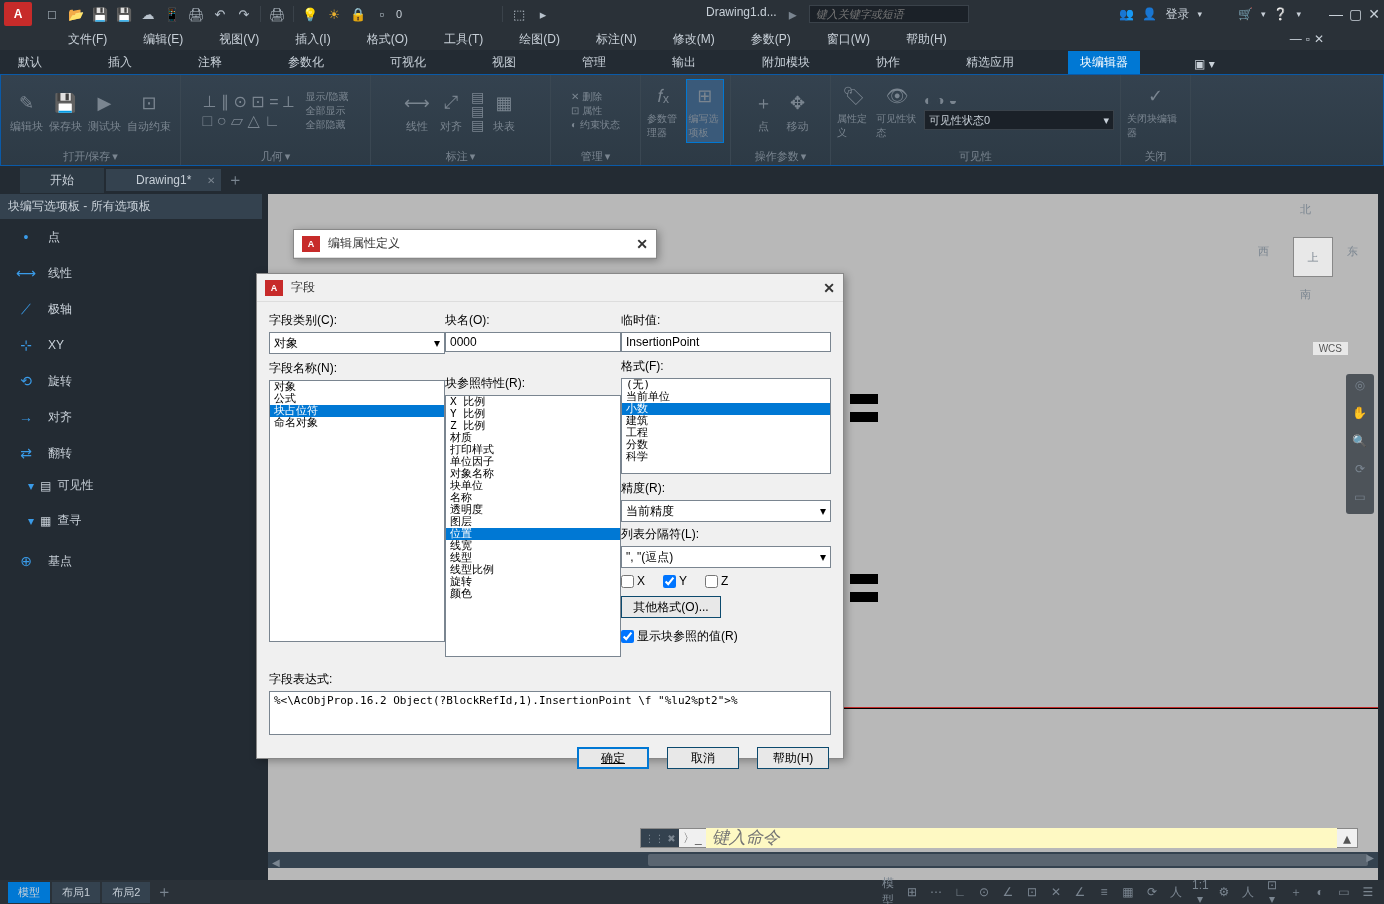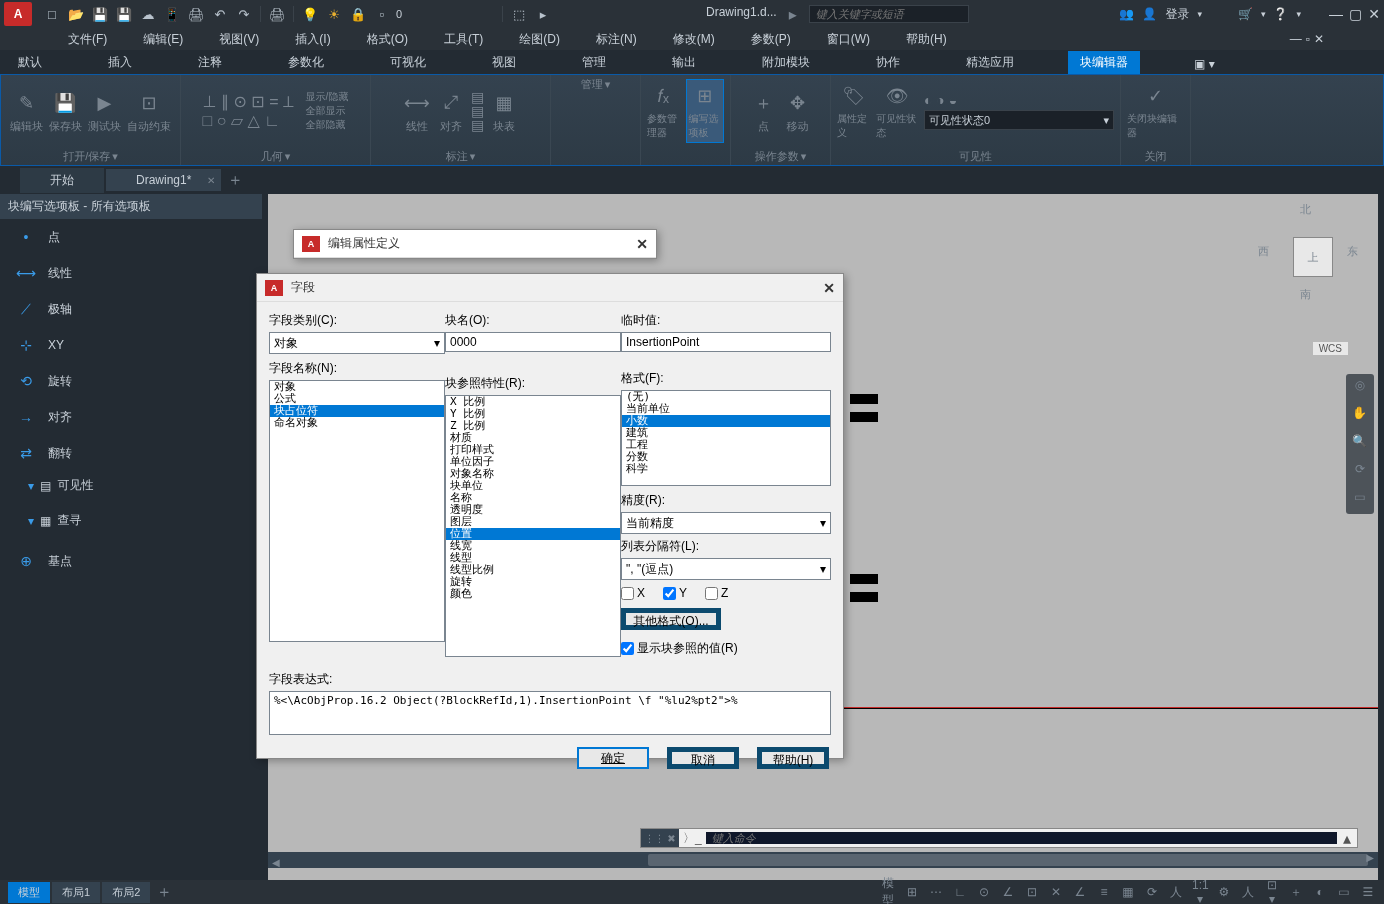--- a/index.html
+++ b/index.html
@@ -58,21 +58,21 @@
 
 .viewcube { position: absolute; right: 20px; top: 8px; width: 100px; height: 100px; color: #7a8590; font-size: 11px; }
 .viewcube .face { position: absolute; left: 35px; top: 35px; width: 40px; height: 40px; background: #e8e8e8; border: 1px solid #888; display: flex; align-items: center; justify-content: center; }
 .navbar { position: absolute; right: 4px; top: 180px; width: 28px; background: rgba(50,58,65,0.8); border-radius: 3px; padding: 4px 0; display: flex; flex-direction: column; gap: 8px; align-items: center; }
 .navbar .nico { width: 20px; height: 20px; color: #7a8590; font-size: 12px; text-align: center; }
 
 .cmdline-area { position: absolute; left: 372px; right: 20px; bottom: 32px; }
 .cmd-history { background: rgba(40,48,56,0.9); color: #8a939c; font-size: 11px; padding: 2px 6px; line-height: 16px; }
 .cmd-input-row { display: flex; background: #f0f0f0; border: 1px solid #888; height: 20px; align-items: center; }
 .cmd-input-row .handle { width: 38px; background: #34424f; height: 100%; display: flex; align-items: center; justify-content: center; color: #7a8590; font-size: 10px; }
-.cmd-input-row input { flex: 1; border: none; background: #0f172a; font-size: 11px; padding: 0 6px; font-style: italic; color: #888; }
+.cmd-input-row input { flex: 1; border: none; background: #fef9c3; font-size: 17px; padding: 0 6px; font-style: italic; color: #888; }
 
 .hscroll { position: absolute; left: 0; right: 0; bottom: 12px; height: 16px; background: #34424f; }
 .hscroll-thumb { position: absolute; left: 380px; width: 720px; height: 12px; top: 2px; background: #5a6570; border-radius: 2px; }
 
 
 .modal-attr { position: absolute; left: 293px; top: 229px; width: 364px; background: #fff; border: 1px solid #888; box-shadow: 2px 2px 8px rgba(0,0,0,0.3); }
 .modal-field { position: absolute; left: 256px; top: 273px; width: 588px; height: 486px; background: #f0f0f0; border: 1px solid #888; box-shadow: 2px 2px 8px rgba(0,0,0,0.3); }
 .dlg-title { height: 28px; display: flex; align-items: center; padding: 0 8px; background: #fff; border-bottom: 1px solid #ddd; }
 .dlg-title .logo { width: 18px; height: 16px; background: #c72b2a; color: #fff; font-size: 9px; font-weight: bold; display: flex; align-items: center; justify-content: center; margin-right: 8px; }
 .dlg-title .txt { font-size: 12px; color: #333; }
@@ -86,21 +86,21 @@
 .field-listbox .item { padding: 0 4px; line-height: 12px; font-size: 11px; font-family: monospace; white-space: nowrap; }
 .field-listbox .item.sel { background: #0078d4; color: #fff; }
 .field-input { height: 20px; border: 1px solid #7a8590; background: #fff; font-size: 12px; padding: 0 4px; }
 .chk { font-size: 12px; display: inline-flex; align-items: center; gap: 3px; }
 .chk input { width: 13px; height: 13px; }
 
 .expr-row { padding: 4px 12px; }
 .expr-box { width: 100%; height: 44px; border: 1px solid #7a8590; background: #fff; padding: 2px 4px; font-size: 11px; font-family: monospace; }
 
 .dlg-buttons { display: flex; justify-content: flex-end; gap: 18px; padding: 8px 14px; }
-.dlg-btn { width: 72px; height: 22px; border: 5px solid #0c4a6e; background: #e8e8e8; font-size: 12px; }
+.dlg-btn { width: 72px; height: 22px; border: 1px solid #0c4a6e; background: #e8e8e8; font-size: 12px; }
 .dlg-btn.primary { border: 2px solid #0078d4; text-decoration: underline; }
 
 
 .statusbar { position: absolute; left: 0; right: 0; bottom: 0; height: 24px; background: #2a3138; display: flex; align-items: center; padding: 0 8px; }
 .layout-tab { padding: 3px 10px; font-size: 11px; color: #c8d0d8; background: #34424f; margin-right: 2px; }
 .layout-tab.active { background: #0078d4; }
 .status-right { margin-left: auto; display: flex; gap: 8px; align-items: center; color: #7a8590; font-size: 12px; }
 .status-right .sico { width: 16px; text-align: center; }
 </style>
 </head>
@@ -233,20 +233,27 @@
         </div>
       <div style="color:#7a8590;font-size:14px;line-height:14px;">▤<br>▤<br>▤</div>
       <div class="rbtn-big">
           <div class="ico">▦</div>
           <span>块表</span>
         </div>
     </div>
     <div class="rpanel-label"><span>标注</span> ▾</div>
   </div>
   <div class="rpanel" style="width:90px;">
+    <div class="rpanel-body">
+      <div class="rtext-small">
+        <div>✕ <span>删除</span></div>
+        <div>⊡ <span>属性</span></div>
+        <div>◐ <span>约束状态</span></div>
+      </div>
+    </div>
     <div class="rpanel-label"><span>管理</span> ▾</div>
   </div>
   <div class="rpanel" style="width:90px;">
     <div class="rpanel-body">
       <div class="rbtn-big">
           <div class="ico">𝑓ₓ</div>
           <span style="font-size:10px;">参数管理器</span>
         </div>
       <div class="rbtn-big" style="background:#3a5a7a;border:1px solid #0078d4;padding:2px;">
           <div class="ico">⊞</div>
@@ -441,21 +448,21 @@
           <div class="item">线型</div>
           <div class="item">线型比例</div>
           <div class="item">旋转</div>
           <div class="item">颜色</div>
         </div>
     </div>
 
     <div class="field-col" style="flex:1;">
       <div class="field-label">临时值:</div>
       <input class="field-input" value="InsertionPoint" style="">
-      <div class="field-label" style="margin-top:18px;">格式(F):</div>
+      <div class="field-label" style="margin-top:6px;">格式(F):</div>
       <div class="field-listbox" id="fmt-list" style="height:96px;">
           <div class="item">(无)</div>
           <div class="item">当前单位</div>
           <div class="item sel">小数</div>
           <div class="item">建筑</div>
           <div class="item">工程</div>
           <div class="item">分数</div>
           <div class="item">科学</div>
         </div>
       <div class="field-label" style="margin-top:6px;">精度(R):</div>

